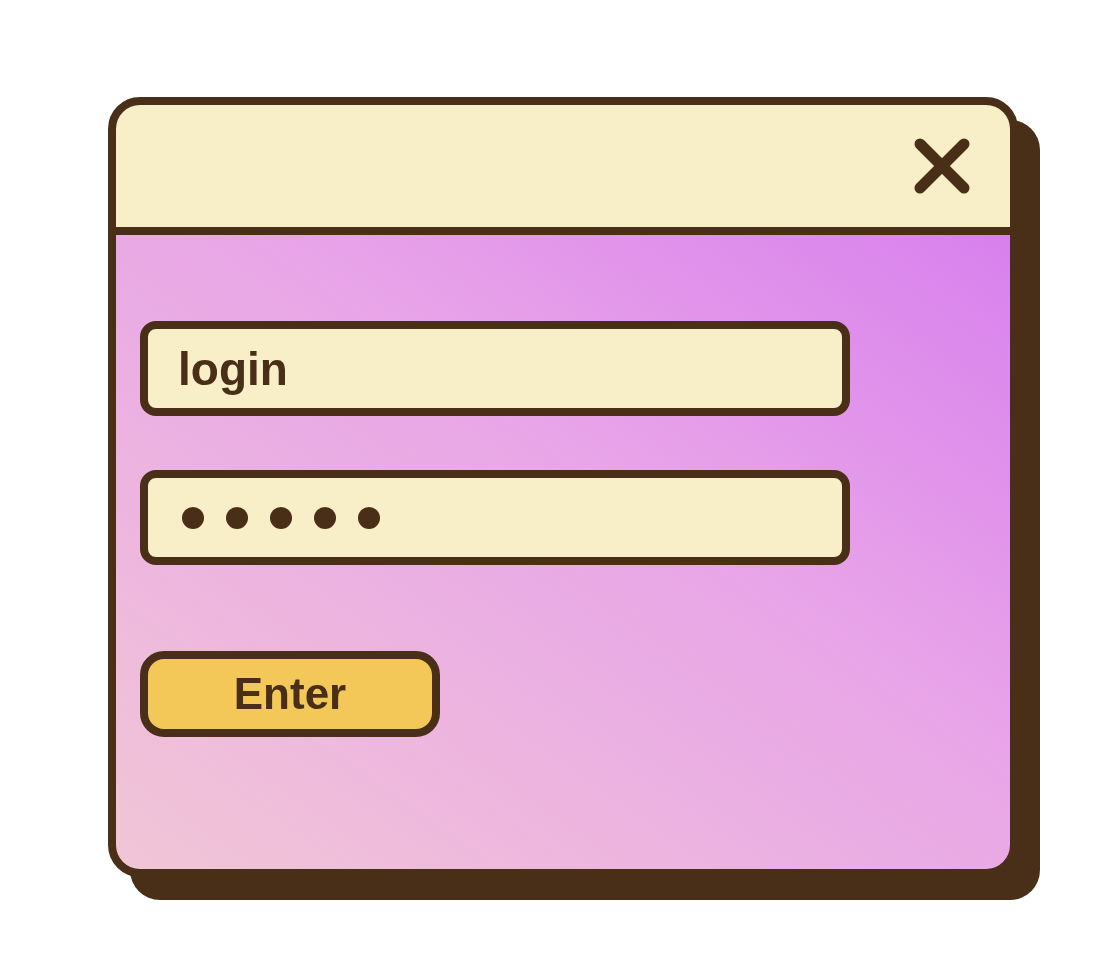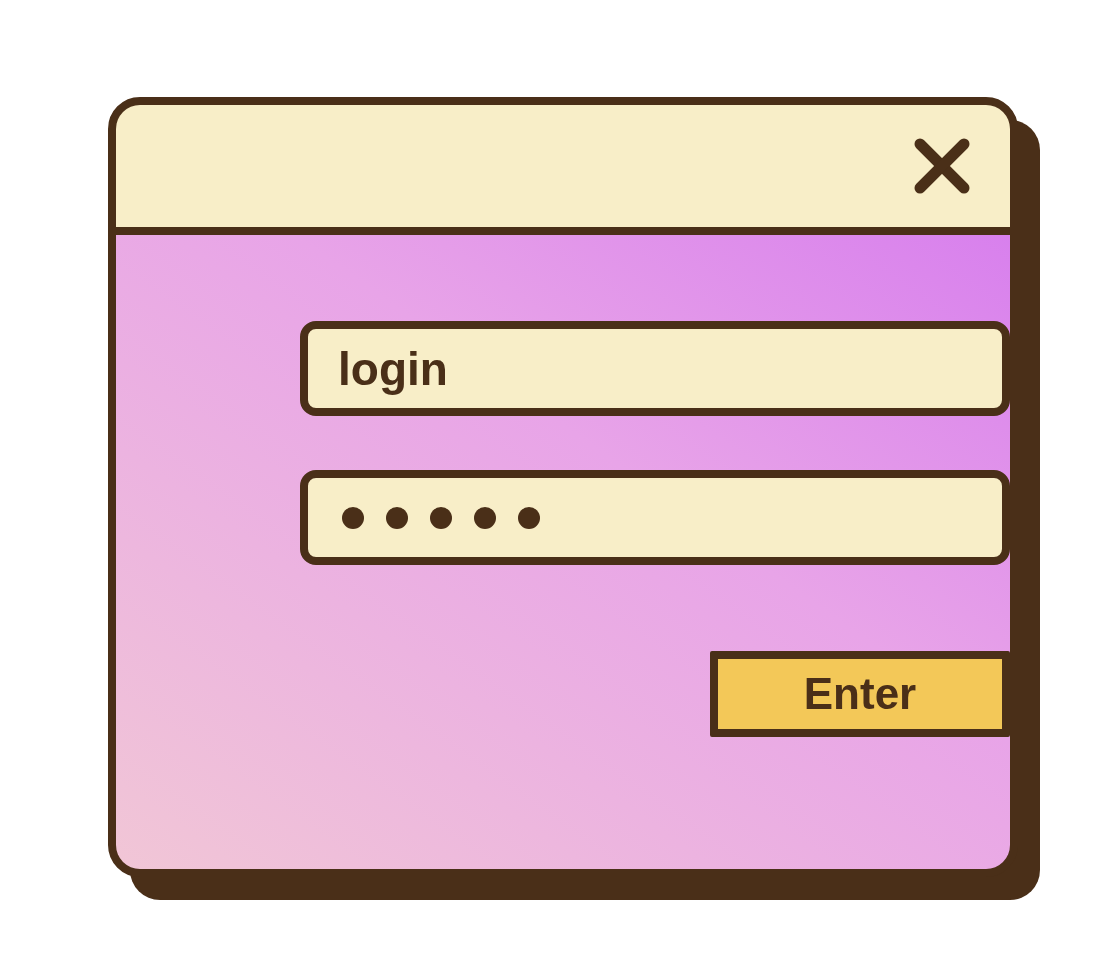--- a/index.html
+++ b/index.html
@@ -56,21 +56,21 @@
       width: 60px;
       height: 60px;
     }
     .body-panel {
       width: 100%;
       height: calc(100% - 130px);
       background: linear-gradient(135deg, #f1c6d6 0%, #e8a4e8 35%, #d880ed 55%, #e8a4e8 75%, #f1c6d6 100%);
       background: linear-gradient(to bottom left, #d880ed 0%, #e8a4e8 40%, #f1c6d6 100%);
       display: flex;
       flex-direction: column;
-      align-items: flex-end;
+      align-items: flex-start;
       padding-top: 86px;
       gap: 54px;
       padding-left: 24px;
     }
     .text-field {
       width: 710px;
       height: 95px;
       background: #f8eec8;
       border: 8px solid #4a2f18;
       border-radius: 16px;
@@ -107,21 +107,21 @@
       height: 22px;
       background: #4a2f18;
       border-radius: 50%;
     }
     .enter-btn {
       margin-top: 32px;
       width: 300px;
       height: 86px;
       background: #f3c858;
       border: 8px solid #4a2f18;
-      border-radius: 2px;
+      border-radius: 24px;
       display: flex;
       align-items: center;
       justify-content: center;
       font-size: 44px;
       font-weight: 600;
       color: #4a2f18;
       cursor: pointer;
       font-family: Arial, Helvetica, sans-serif;
     }
   </style>

